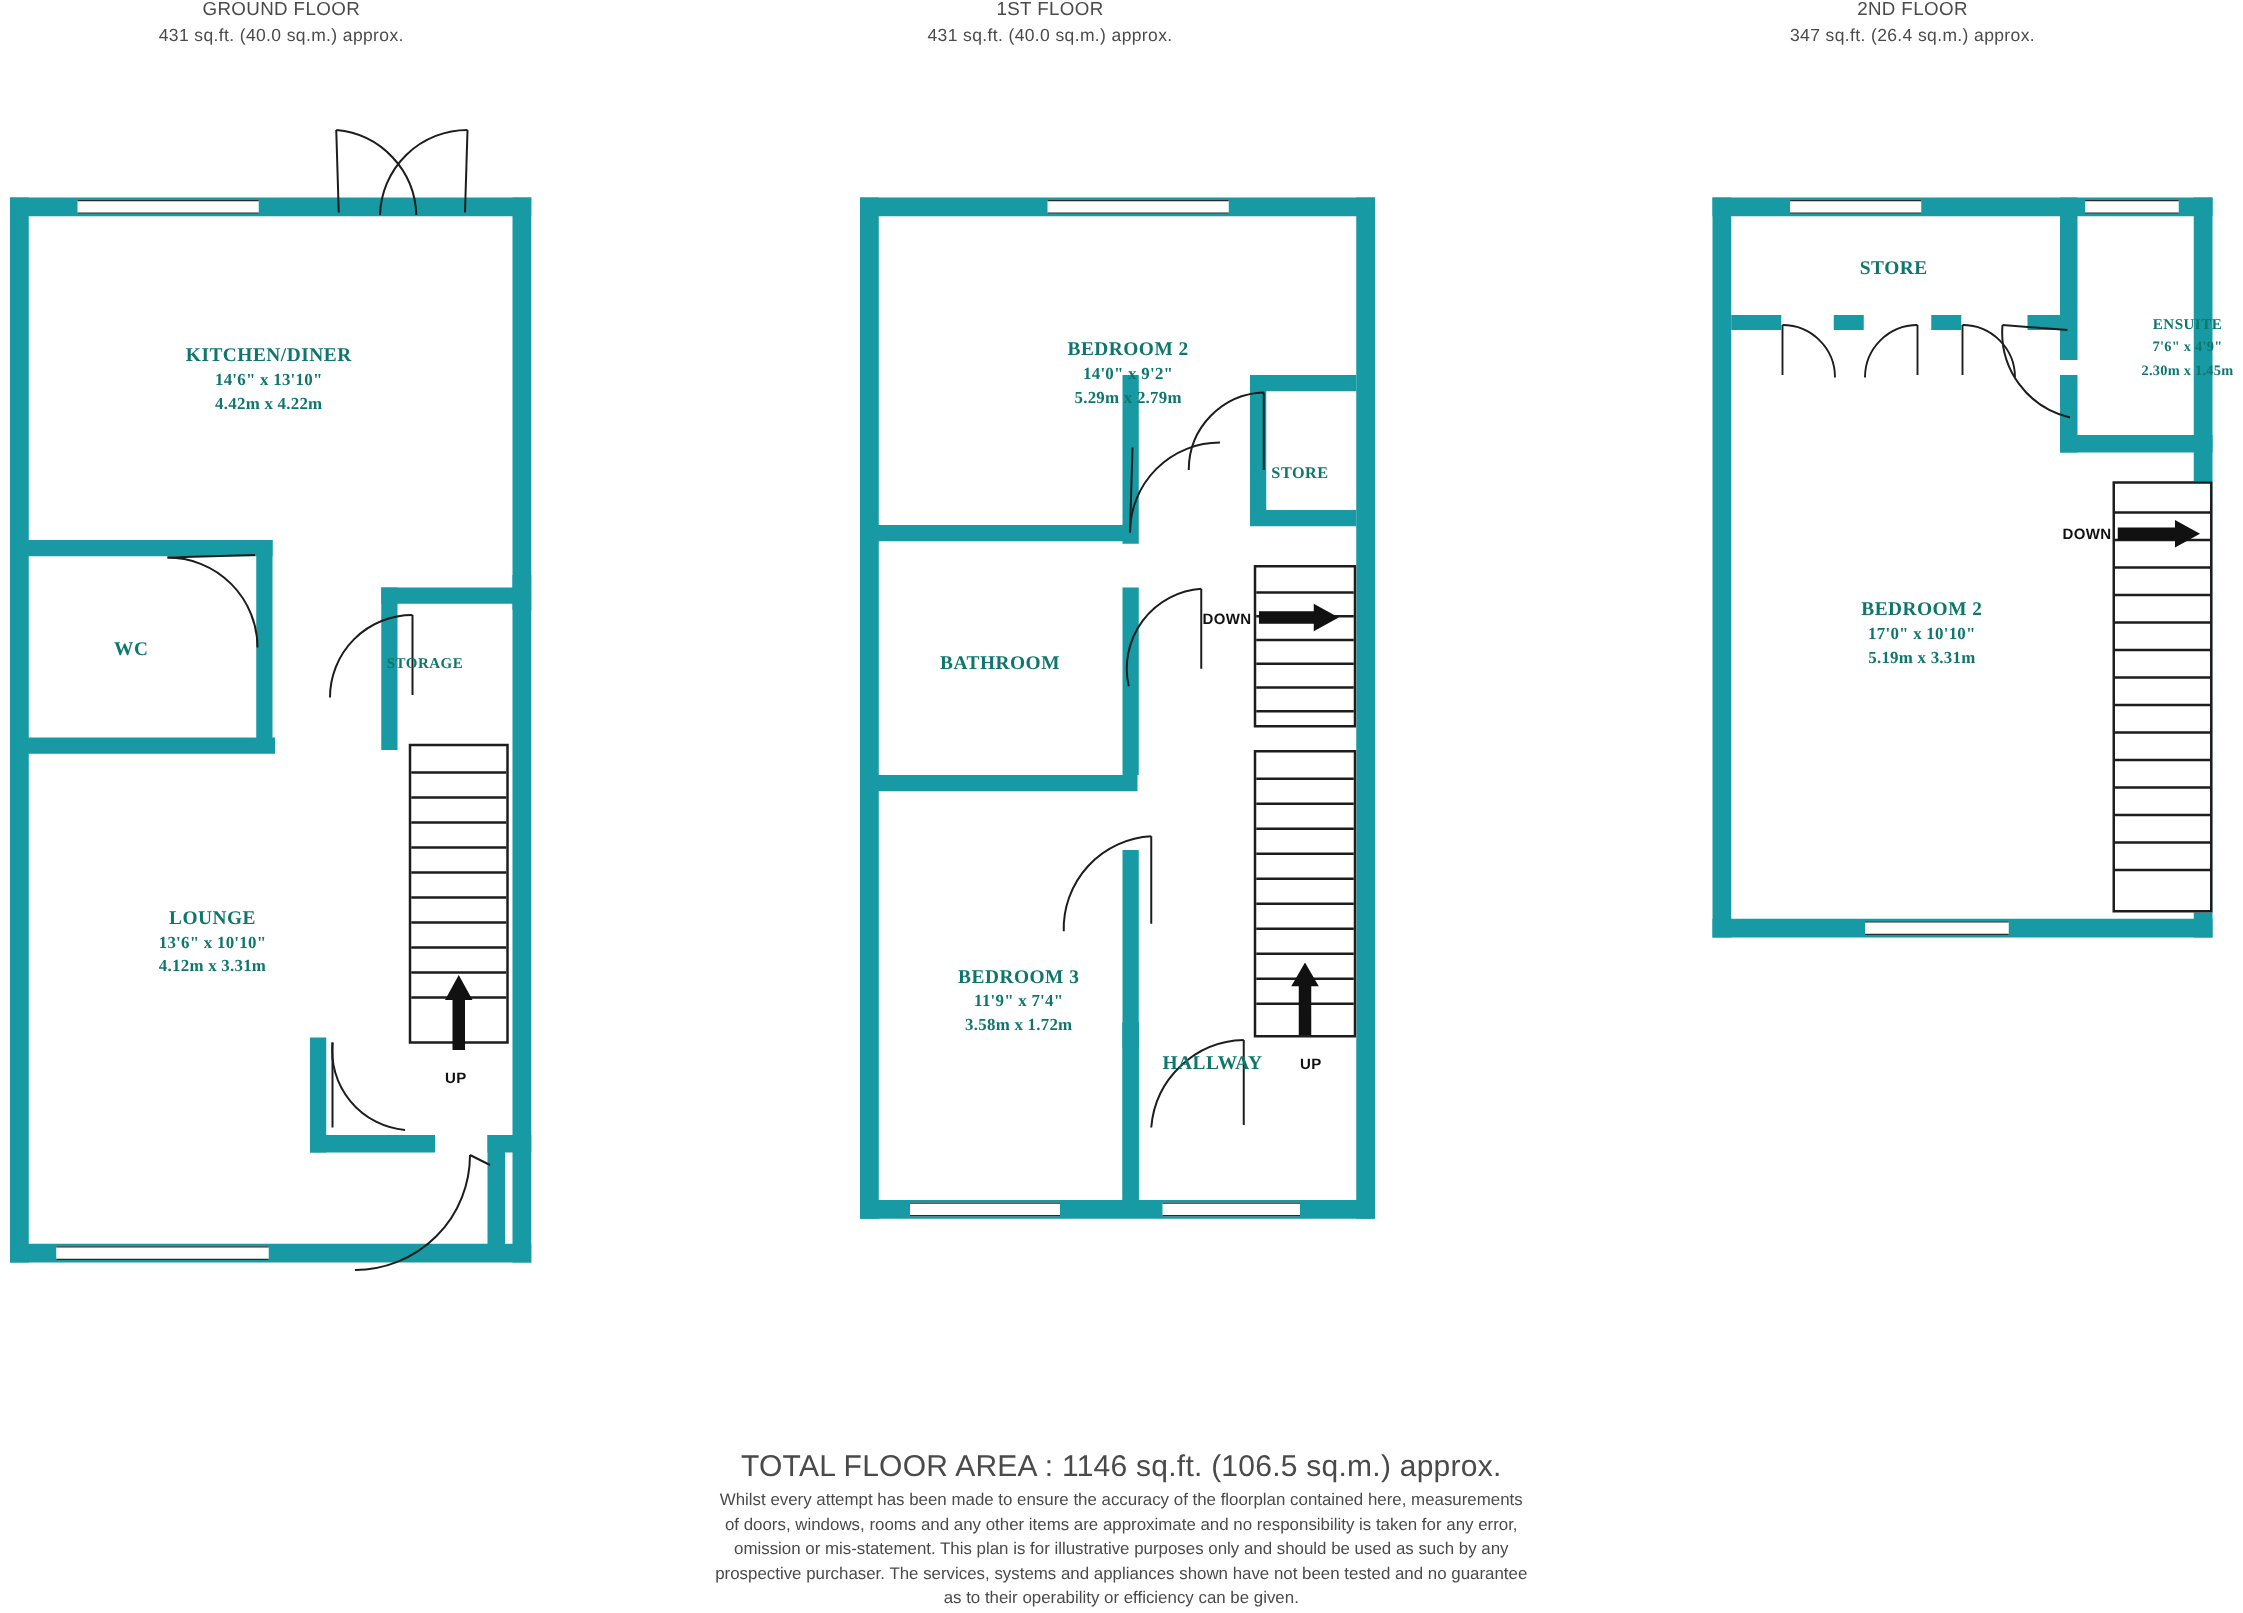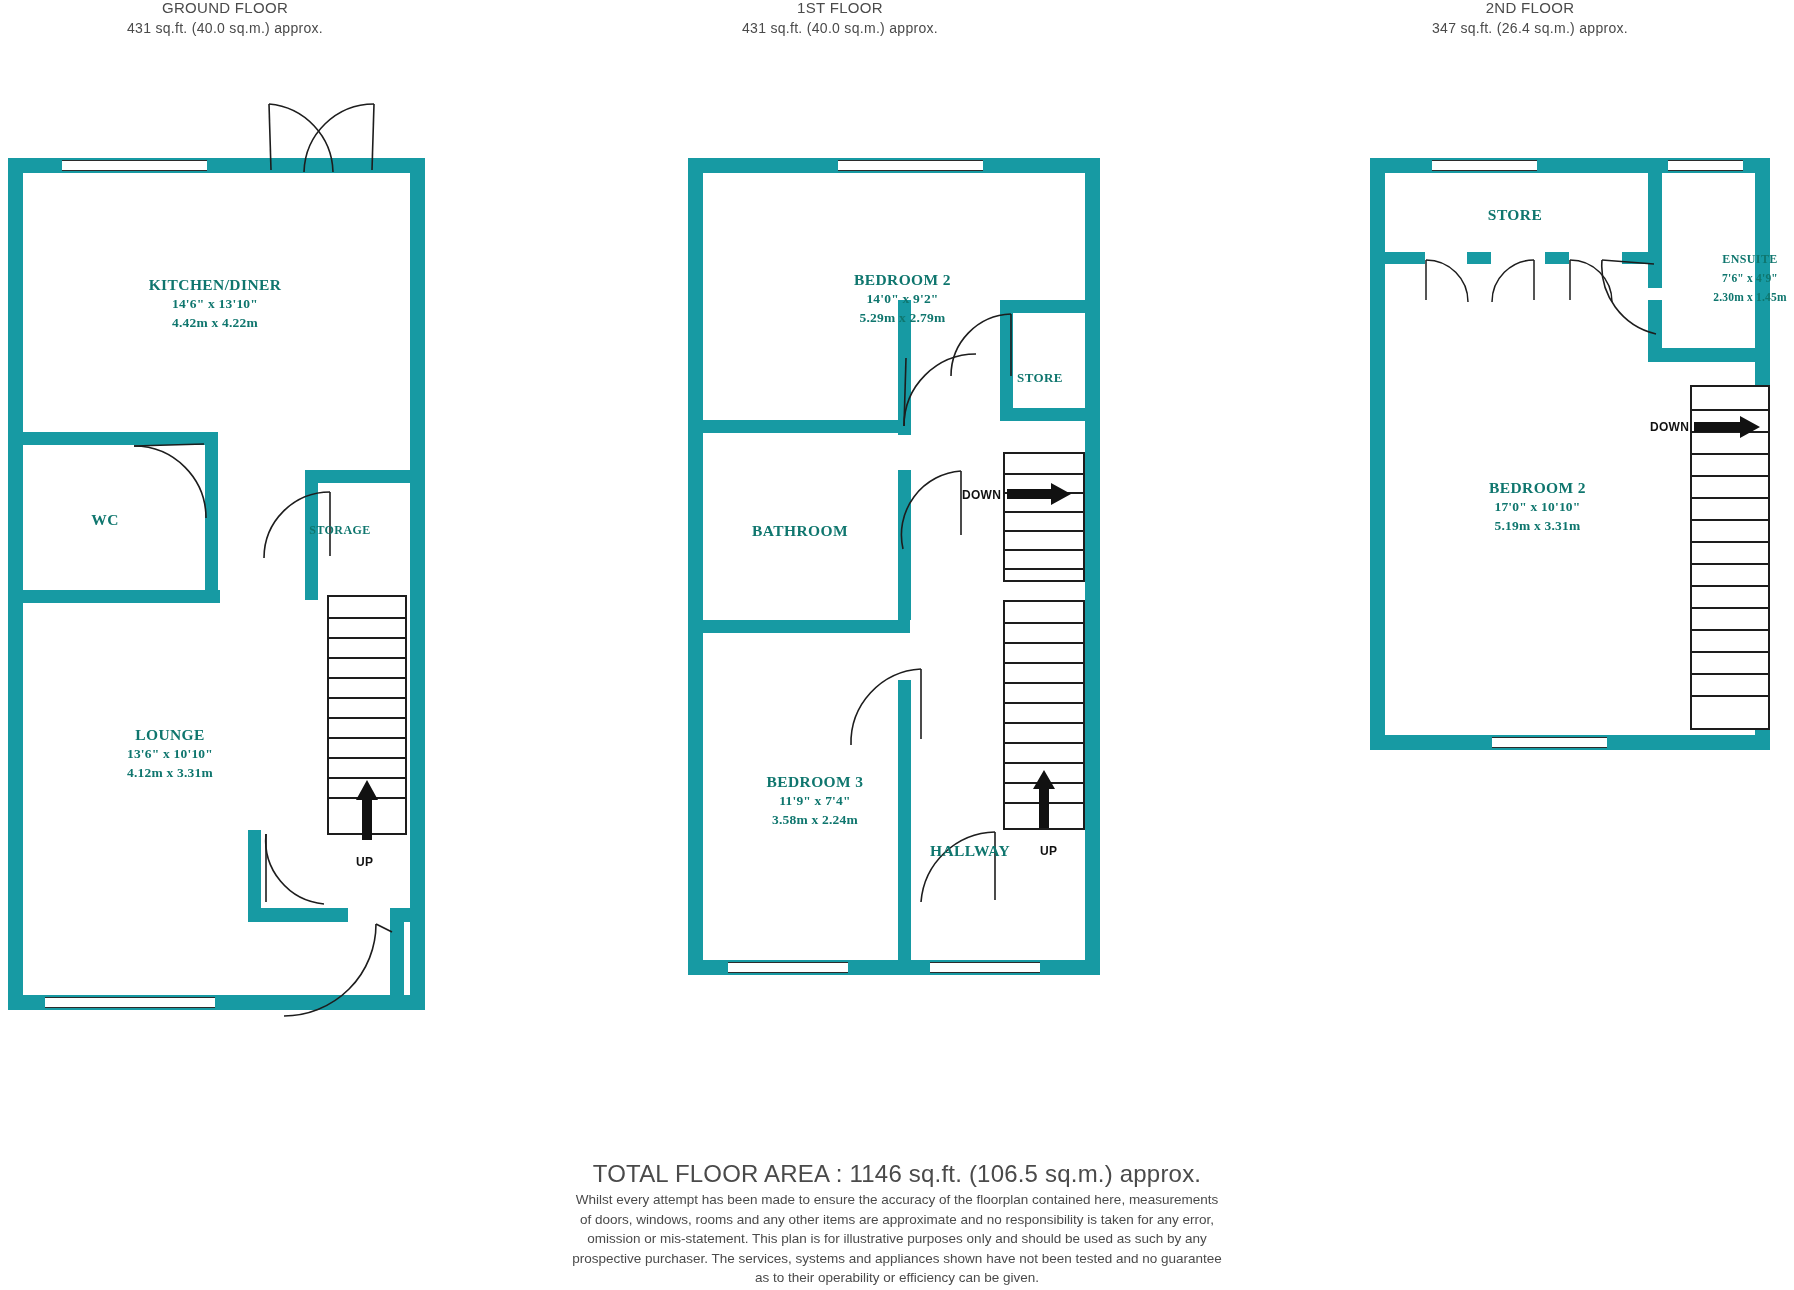--- a/index.html
+++ b/index.html
@@ -336,21 +336,21 @@
       <div class="name">STORE</div>
     </div>
 
     <div class="label" style="left:700px; top:521px; width:200px;">
       <div class="name">BATHROOM</div>
     </div>
 
     <div class="label" style="left:700px; top:772px; width:230px;">
       <div class="name">BEDROOM 3</div>
       <div class="dim">11'9"  x 7'4"</div>
-      <div class="dim">3.58m  x 2.24m</div>
+      <div class="dim">3.58m  x 1.72m</div>
     </div>
 
     <div class="label" style="left:930px; top:841px; width:130px; text-align:left;">
       <div class="name">HALLWAY</div>
     </div>
   </div>
 
   <div>
 
     <div class="wall" style="left:1370px; top:158px; width:400px; height:15px;"></div>

